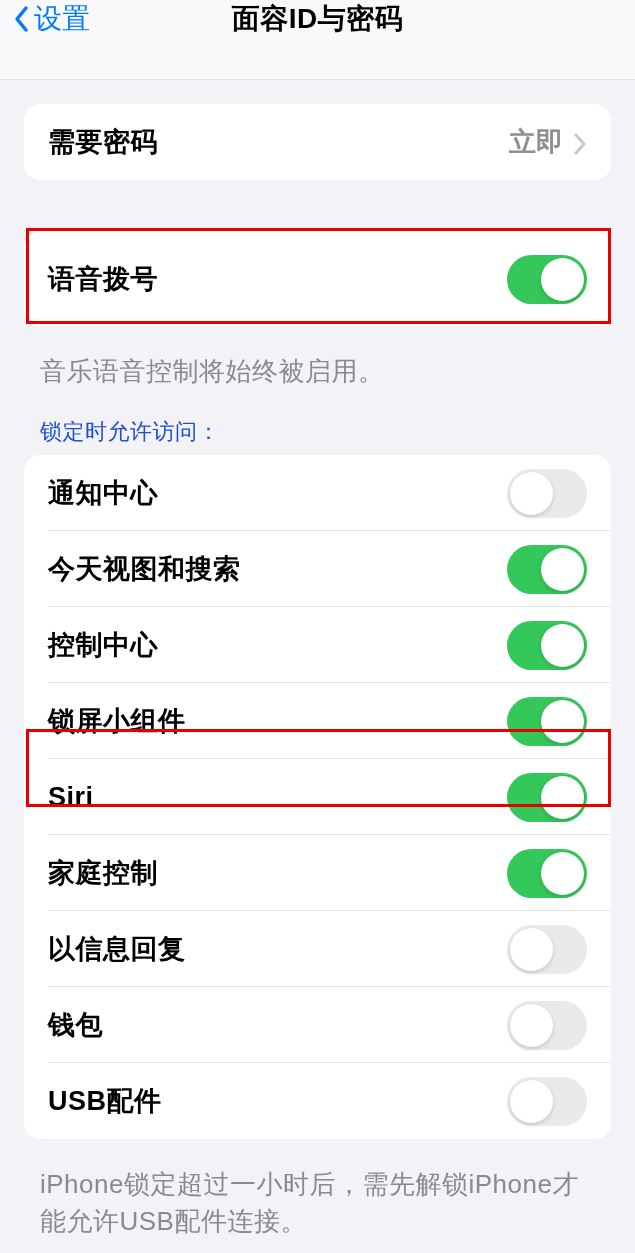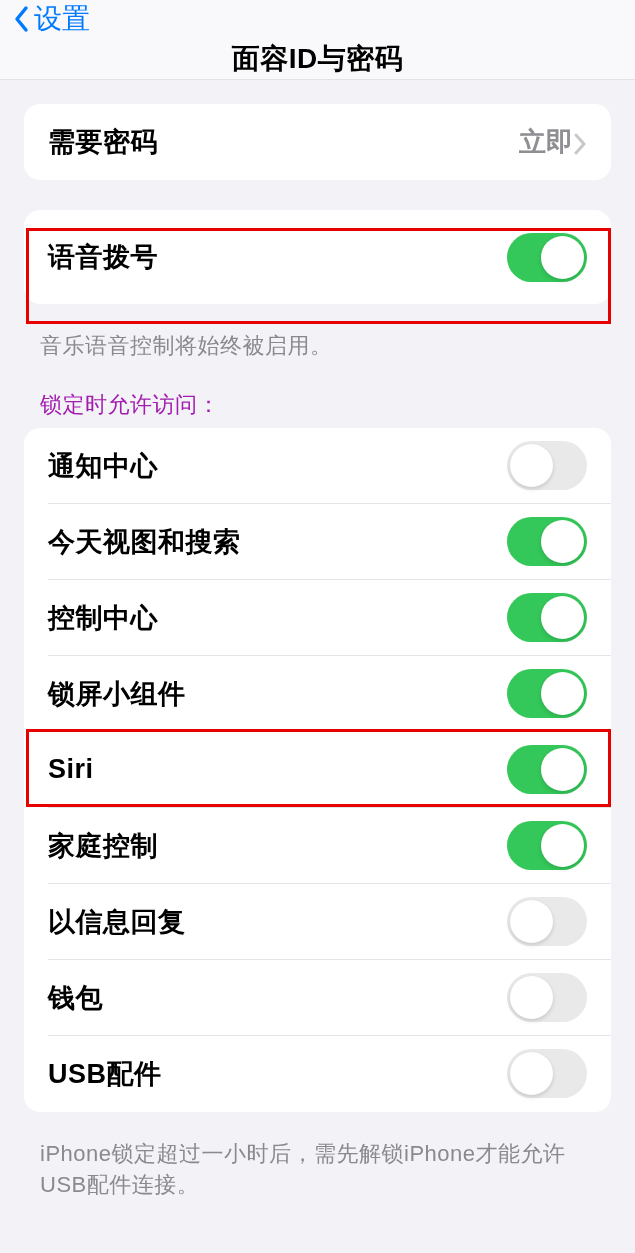--- a/index.html
+++ b/index.html
@@ -47,21 +47,20 @@
       stroke-linejoin: round;
     }
     .nav-title {
       position: absolute;
       left: 50%;
       transform: translateX(-50%);
       font-size: 28px;
       font-weight: 600;
       color: #000;
       letter-spacing: 0.5px;
-      margin-top: 40px;
     }
     .content {
       padding: 0;
     }
     .group {
       margin: 30px 24px 0 24px;
       background: #fff;
       border-radius: 16px;
       overflow: hidden;
     }
@@ -87,21 +86,21 @@
       background: #e4e4e7;
     }
     .row-label {
       font-size: 27px;
       color: #000;
       letter-spacing: 0.5px;
     }
     .row-value {
       display: flex;
       align-items: center;
-      gap: 0;
+      gap: 10px;
       font-size: 27px;
       color: #8e8e93;
     }
     .chevron-right {
       width: 14px;
       height: 22px;
     }
     .chevron-right svg {
       stroke: #c7c7cc;
       stroke-width: 3;
@@ -132,29 +131,29 @@
       top: 3px;
       box-shadow: 0 2px 4px rgba(0,0,0,0.15);
     }
     .toggle.on .toggle-knob {
       right: 3px;
     }
     .toggle.off .toggle-knob {
       left: 3px;
     }
     .footer-text {
-      font-size: 22px;
+      font-size: 26px;
       color: #8a8a8e;
       padding: 27px 40px 0 40px;
       line-height: 1.4;
       letter-spacing: 0.5px;
     }
     .header-text {
       font-size: 22px;
-      color: #a21caf;
+      color: #1d4ed8;
       padding: 28px 56px 8px 40px;
       letter-spacing: 0.5px;
     }
     .highlight-box {
       position: absolute;
       border: 3px solid #e60000;
       pointer-events: none;
       z-index: 10;
     }
     .hl1 {
@@ -198,21 +197,21 @@
         <span class="chevron-right">
           <svg viewBox="0 0 14 22" width="14" height="22">
               <polyline points="3,2 11,11 3,20"></polyline>
             </svg>
         </span>
       </span>
     </div>
   </div>
 
   <div class="group2">
-    <div class="group" style="margin-top:30px;">
+    <div class="group" style="margin-top:52px;">
       <div class="row" style="min-height:94px;">
         <span class="row-label">语音拨号</span>
         <div class="toggle on">
           <div class="toggle-knob"></div>
         </div>
       </div>
     </div>
     <div class="footer-text">音乐语音控制将始终被启用。</div>
   </div>
 

